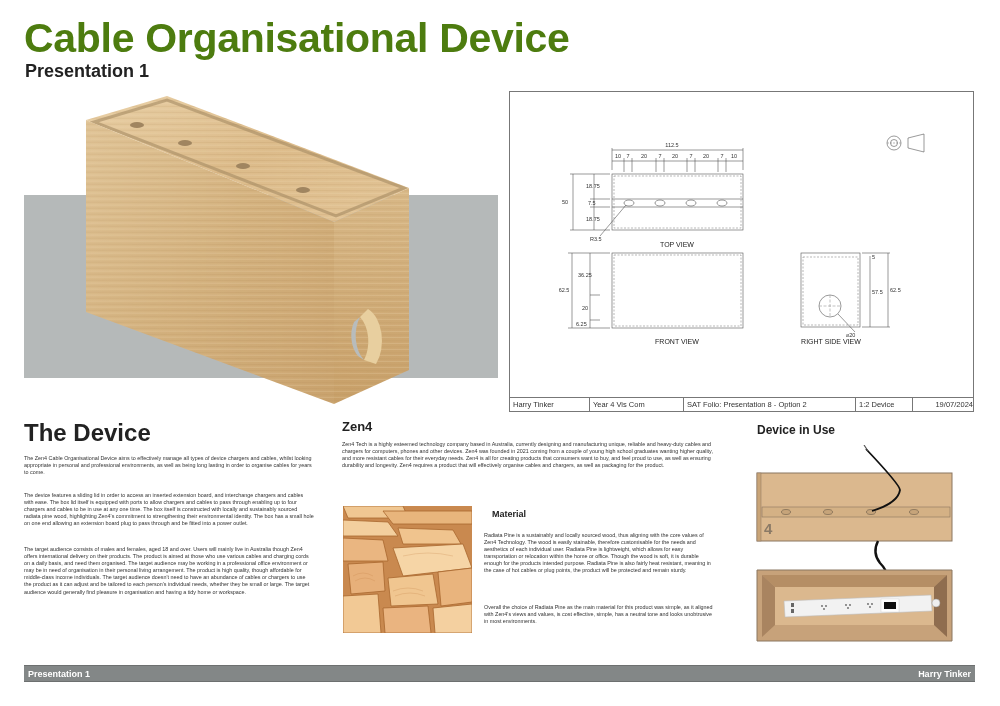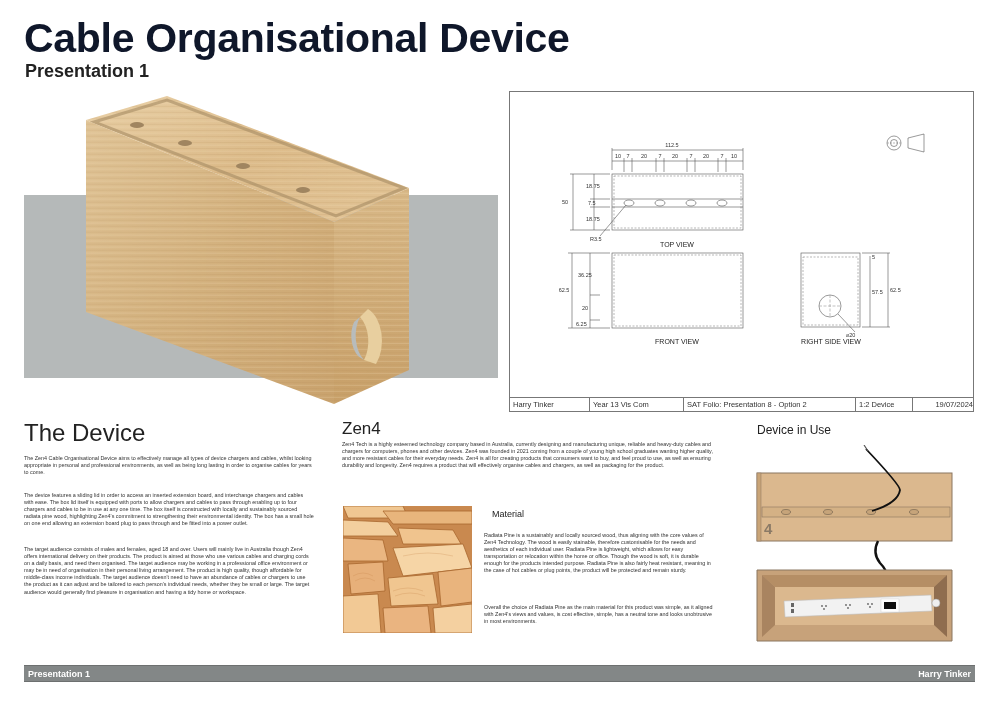--- a/index.html
+++ b/index.html
@@ -1,42 +1,42 @@
 <!DOCTYPE html>
 <html><head>
 <meta charset="utf-8">
 <style>
   * { box-sizing: border-box; margin: 0; padding: 0; }
   html, body { width: 1000px; height: 706px; background: #ffffff; overflow: hidden; }
   body { position: relative; font-family: "Liberation Sans", sans-serif; color: #1e1e1e; }
 
   .abs { position: absolute; }
 
-  #main-title { left: 24px; top: 18px; font-size: 41px; font-weight: bold; letter-spacing: -0.3px; color: #0f172a; line-height: 1; }
+  #main-title { left: 24px; top: 18px; font-size: 41px; font-weight: bold; letter-spacing: -0.3px; color: #4d7c0f; line-height: 1; }
   #subtitle { left: 25px; top: 62px; font-size: 18px; font-weight: bold; color: #222; line-height: 1; }
 
   
   #hero { left: 24px; top: 92px; width: 474px; height: 318px; }
   #hero svg { width: 100%; height: 100%; display: block; }
 
   
   #drawing { left: 509px; top: 91px; width: 465px; height: 321px; border: 1.5px solid #777; background: #fff; }
   #drawing svg { position: absolute; left: 0; top: 0; width: 462px; height: 300px; }
   .titleblock { position: absolute; left: 0; bottom: 0; width: 100%; height: 14px; border-top: 1px solid #777; display: flex; font-size: 7.5px; color: #333; }
   .titleblock div { border-right: 1px solid #777; padding: 2px 0 0 3px; white-space: nowrap; overflow: hidden; }
   .titleblock div:last-child { border-right: none; text-align: right; }
 
-  .section-heading { font-weight: normal; color: #222; line-height: 1; text-align: right; }
+  .section-heading { font-weight: bold; color: #222; line-height: 1; text-align: right; }
   #device-heading { left: 24px; top: 421px; font-size: 24px; }
   .body-text { font-size: 5.4px; line-height: 7.1px; color: #333; }
   #device-p1 { left: 24px; top: 455px; width: 290px; }
   #device-p2 { left: 24px; top: 492px; width: 290px; }
   #device-p3 { left: 24px; top: 546px; width: 290px; }
 
-  #zen-heading { left: 342px; top: 420px; font-size: 17px; }
+  #zen-heading { left: 342px; top: 420px; font-size: 13px; }
   #zen-p { left: 342px; top: 441px; width: 380px; }
 
   #material-img { left: 343px; top: 506px; width: 129px; height: 127px; overflow: hidden; }
   #material-heading { left: 492px; top: 510px; font-size: 9px; }
   #material-p1 { left: 484px; top: 532px; width: 232px; }
   #material-p2 { left: 484px; top: 604px; width: 232px; }
 
   #inuse-heading { left: 757px; top: 424px; font-size: 12px; }
   #inuse-img { left: 750px; top: 445px; width: 225px; height: 205px; }
 
@@ -180,21 +180,21 @@
       <text x="336" y="245">⌀20</text>
     </g>
     <g fill="#222" font-size="7">
       <text x="167" y="155" text-anchor="middle">TOP VIEW</text>
       <text x="167" y="252" text-anchor="middle">FRONT VIEW</text>
       <text x="321" y="252" text-anchor="middle">RIGHT SIDE VIEW</text>
     </g>
   </svg>
   <div class="titleblock">
     <div style="width:80px">Harry Tinker</div>
-    <div style="width:94px">Year 13 Vis Com</div>
+    <div style="width:94px">Year 4 Vis Com</div>
     <div style="width:172px">SAT Folio: Presentation 8 - Option 2</div>
     <div style="width:57px">1:2 Device</div>
     <div style="width:60px">19/07/2024</div>
   </div>
 </div>
 
 <div id="device-heading" class="abs section-heading">The Device</div>
 <p id="device-p1" class="abs body-text">The Zen4 Cable Organisational Device aims to effectively manage all types of device chargers and cables, whilst looking appropriate in personal and professional environments, as well as being long lasting in order to organise cables for years to come.</p>
 <p id="device-p2" class="abs body-text">The device features a sliding lid in order to access an inserted extension board, and interchange chargers and cables with ease. The box lid itself is equipped with ports to allow chargers and cables to pass through enabling up to four chargers and cables to be in use at any one time. The box itself is constructed with locally and sustainably sourced radiata pine wood, highlighting Zen4's commitment to strengthening their environmental identity. The box has a small hole on one end allowing an extension board plug to pass through and be fitted into a power outlet.</p>
 <p id="device-p3" class="abs body-text">The target audience consists of males and females, aged 18 and over. Users will mainly live in Australia though Zen4 offers international delivery on their products. The product is aimed at those who use various cables and charging cords on a daily basis, and need them organised. The target audience may be working in a professional office environment or may be in need of organisation in their personal living arrangement. The product is high quality, though affordable for middle-class income individuals. The target audience doesn't need to have an abundance of cables or chargers to use the product as it can adjust and be tailored to each person's individual needs, whether they be small or large. The target audience would generally find pleasure in organisation and having a tidy home or workspace.</p>

